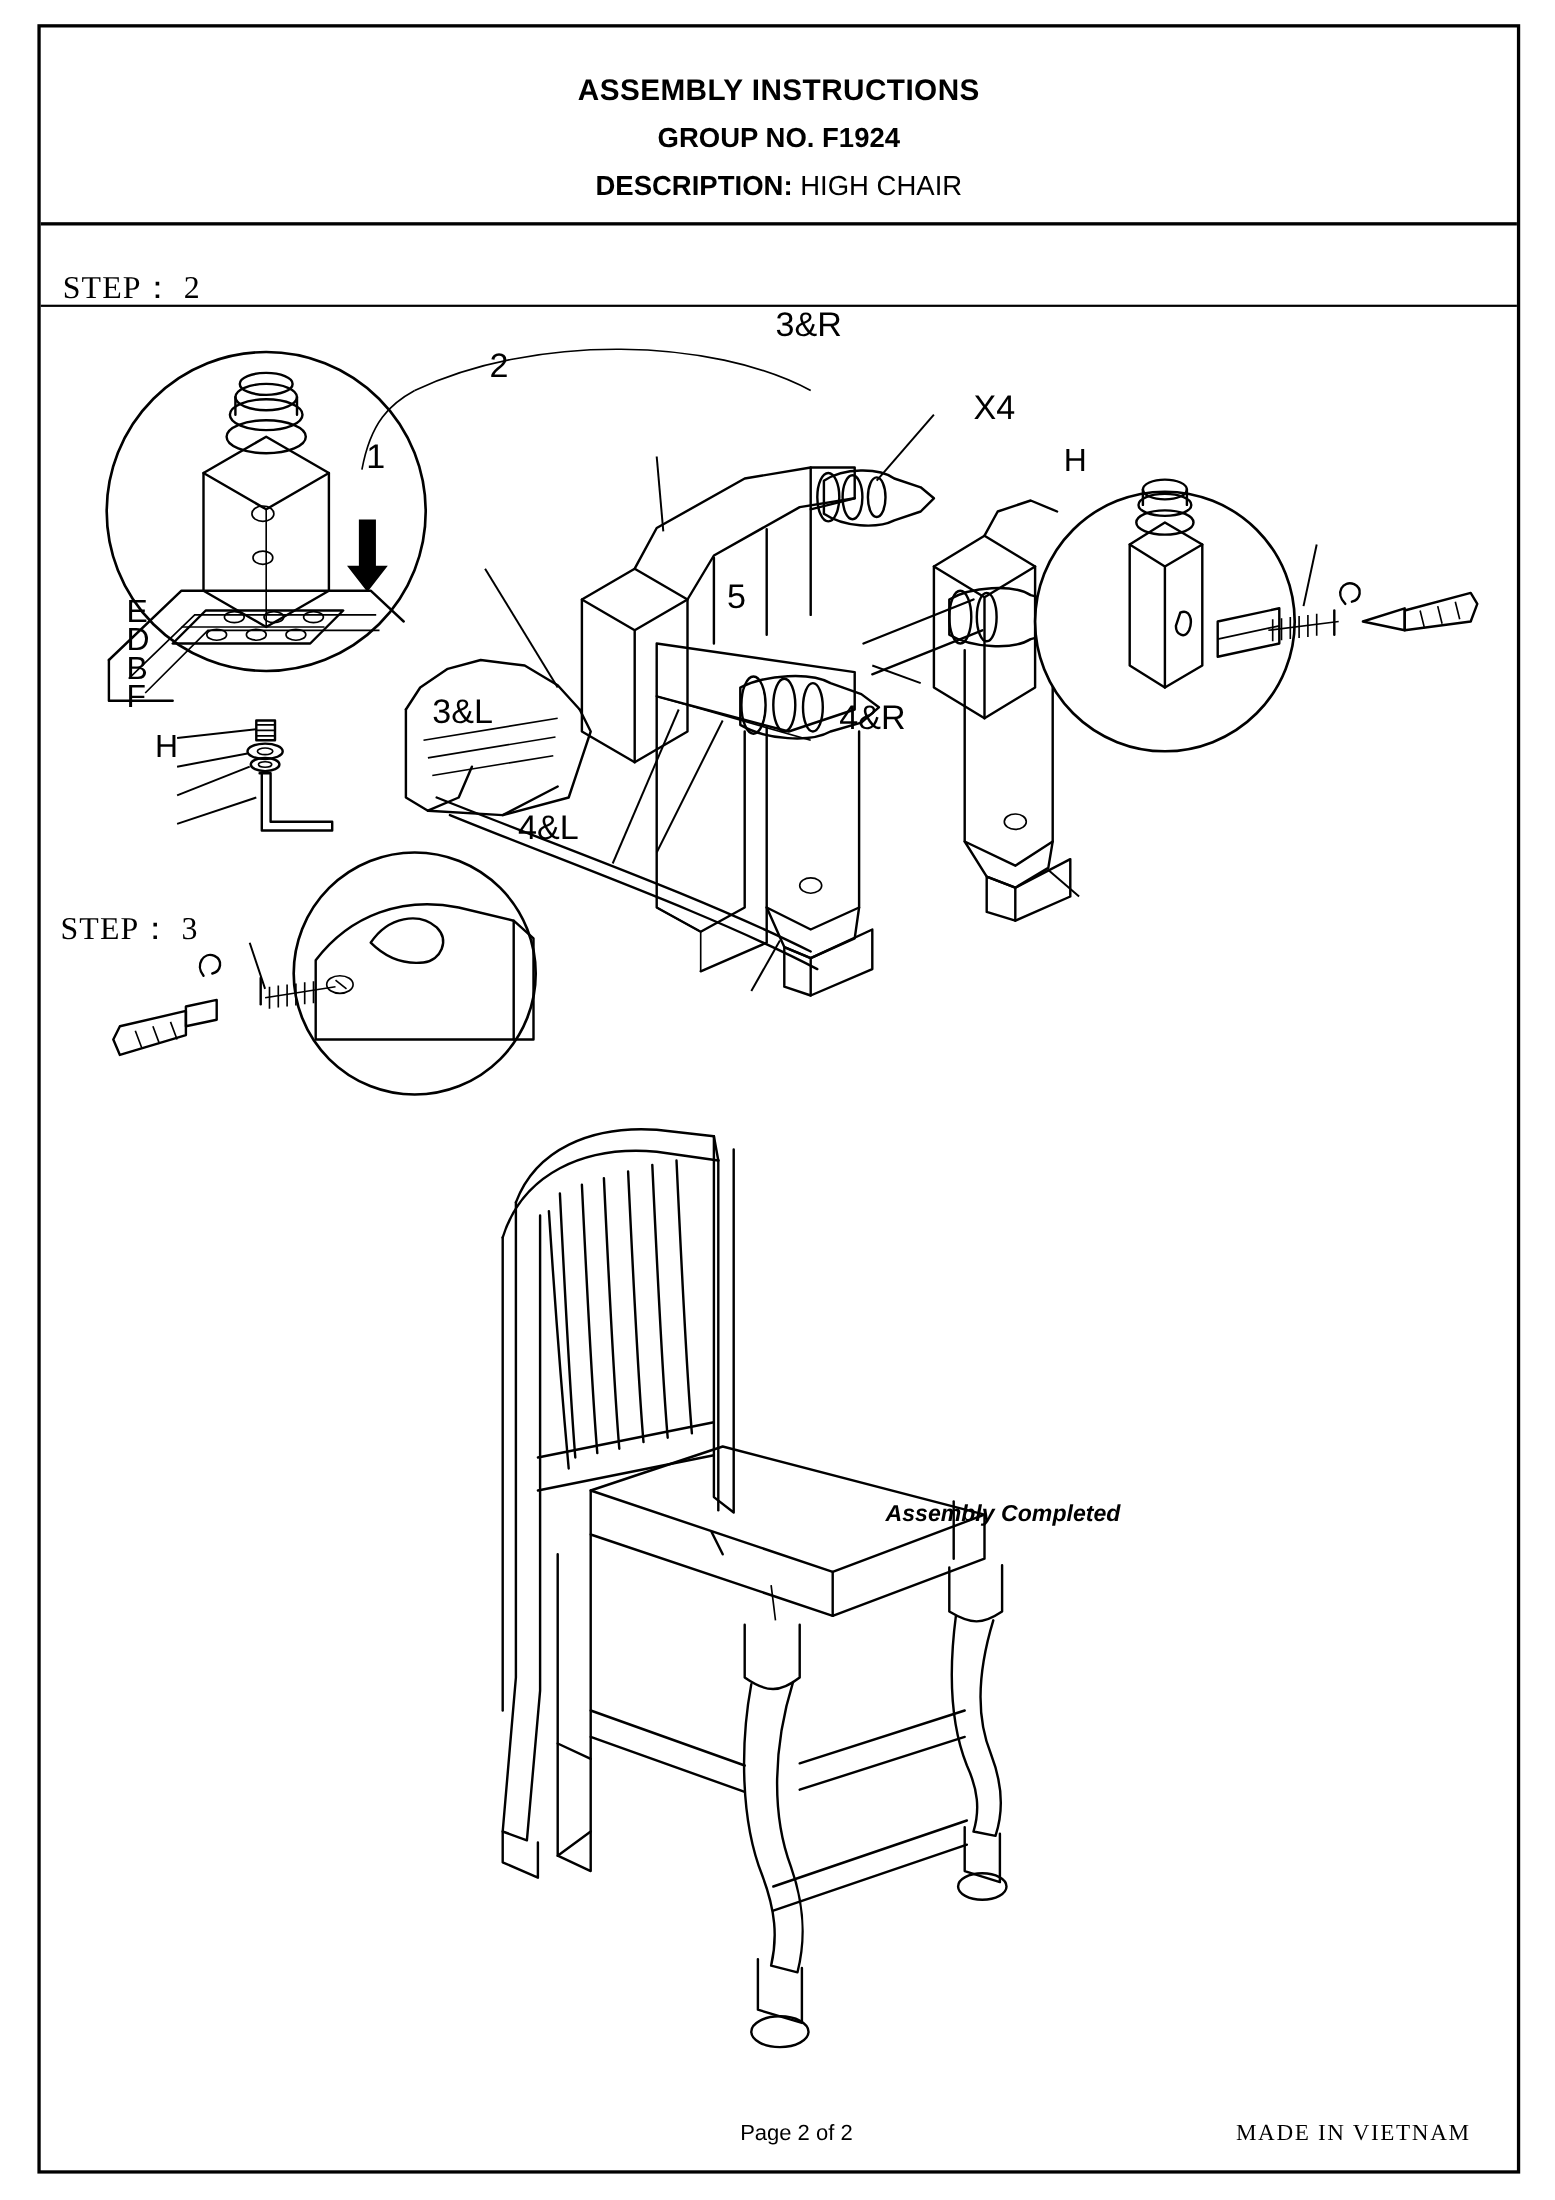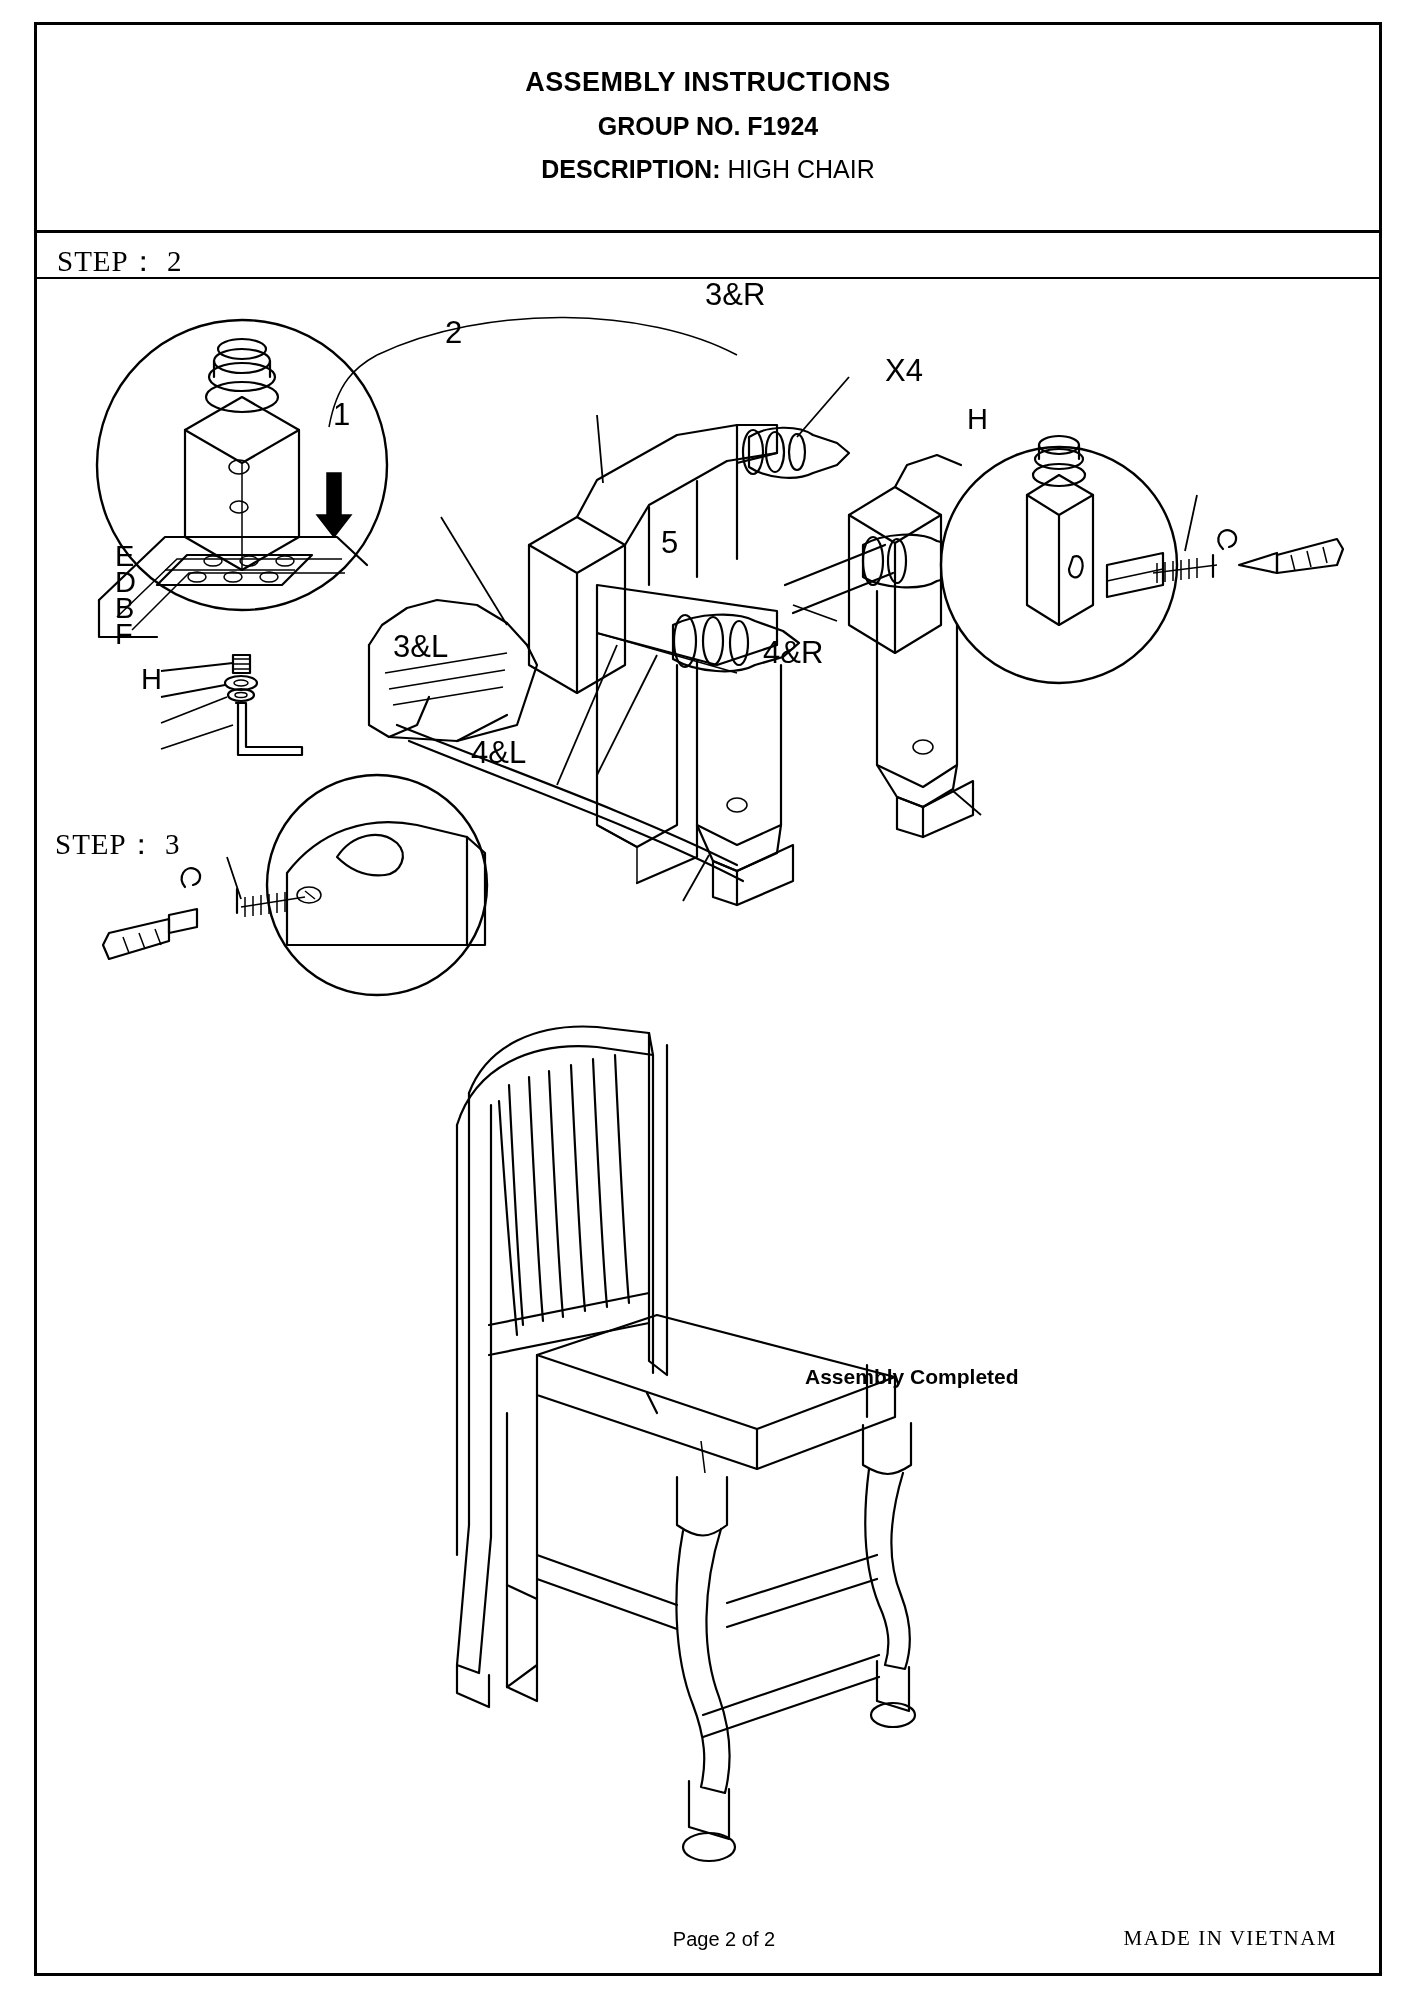--- a/index.html
+++ b/index.html
@@ -23,21 +23,21 @@
     height: 1954px;
     border: 3px solid #000;
     box-sizing: border-box;
   }
   
   .header {
     position: absolute;
     left: 0;
     top: 0;
     width: 100%;
-    height: 208px;
+    height: 180px;
     border-bottom: 3px solid #000;
     box-sizing: border-box;
     text-align: center;
   }
   .header .h-line1 {
     margin-top: 42px;
     font-size: 27px;
     font-weight: bold;
     letter-spacing: .4px;
   }
@@ -102,20 +102,21 @@
     font-family: "Liberation Serif", serif;
     font-size: 21px;
     letter-spacing: 1.5px;
   }
   .assembly-complete {
     position: absolute;
     left: 768px;
     top: 1340px;
     font-size: 21px;
     font-weight: bold;
+    font-style: italic;
   }
 
   
   svg.draw {
     position: absolute;
     left: 0;
     top: 0;
     width: 1348px;
     height: 1954px;
     pointer-events: none;

